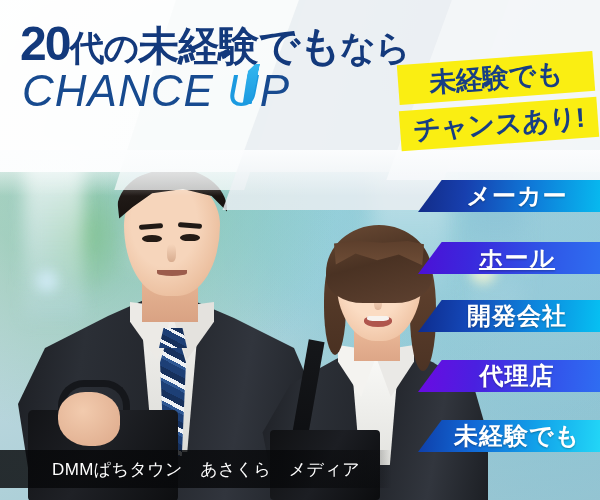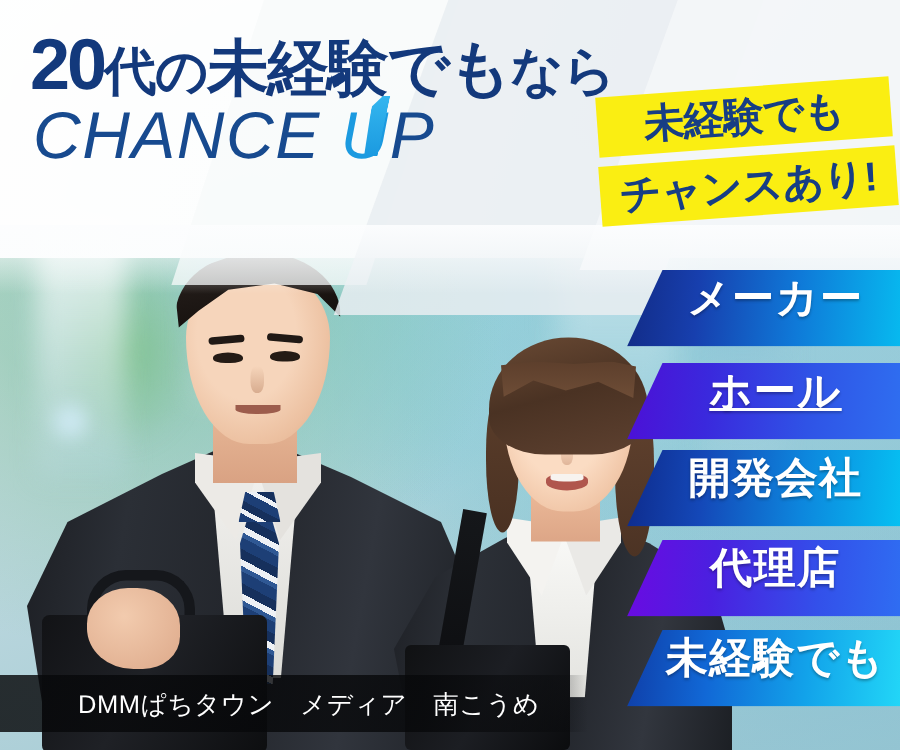--- a/index.html
+++ b/index.html
@@ -233,27 +233,27 @@
     left: 400px; top: 104px; width: 198px; height: 40px;
     transform: rotate(-4.2deg);
     font-size: 27px; letter-spacing: -.5px;
   }
 
   
   .cat-btn {
     position: absolute;
     right: 0;
     width: 182px;
-    height: 51px;
+    height: 32px;
     display: flex;
-    align-items: flex-start;
+    align-items: flex-end;
     justify-content: center;
     clip-path: polygon(13% 0%, 100% 0%, 100% 100%, 0% 100%);
     color: #ffffff;
-    font-size: 28px;
+    font-size: 24px;
     font-weight: bold;
     letter-spacing: 1px;
     text-shadow: 0 1px 2px rgba(0,0,0,.30);
   }
   .cat-btn span { padding-left: 16px; }
   .cat-1 { top: 180px; background: linear-gradient(95deg, #122b86 0%, #173fae 26%, #0f79d8 62%, #07b9ef 100%); }
   .cat-2 { top: 242px; background: linear-gradient(95deg, #4d0fd6 0%, #3a29dd 30%, #2f53e6 66%, #2f6ef0 100%); text-decoration: underline; }
   .cat-3 { top: 300px; background: linear-gradient(95deg, #0e2b8c 0%, #1448b8 28%, #0d86dd 64%, #06c0f2 100%); }
   .cat-4 { top: 360px; background: linear-gradient(95deg, #6b0ae2 0%, #4a20e0 32%, #3350ea 70%, #2f6df2 100%); }
   .cat-5 {
@@ -366,15 +366,15 @@
       <span>開発会社</span>
     </div>
   <div class="cat-btn cat-4">
       <span>代理店</span>
     </div>
   <div class="cat-btn cat-5">
       <span>未経験でも</span>
     </div>
 
   <div class="credit-band"></div>
-  <div class="credit-text">DMMぱちタウン　メディア　南こうめ</div>
+  <div class="credit-text">DMMぱちタウン　あさくら　メディア</div>
 
 </div>
 
 </body></html>

